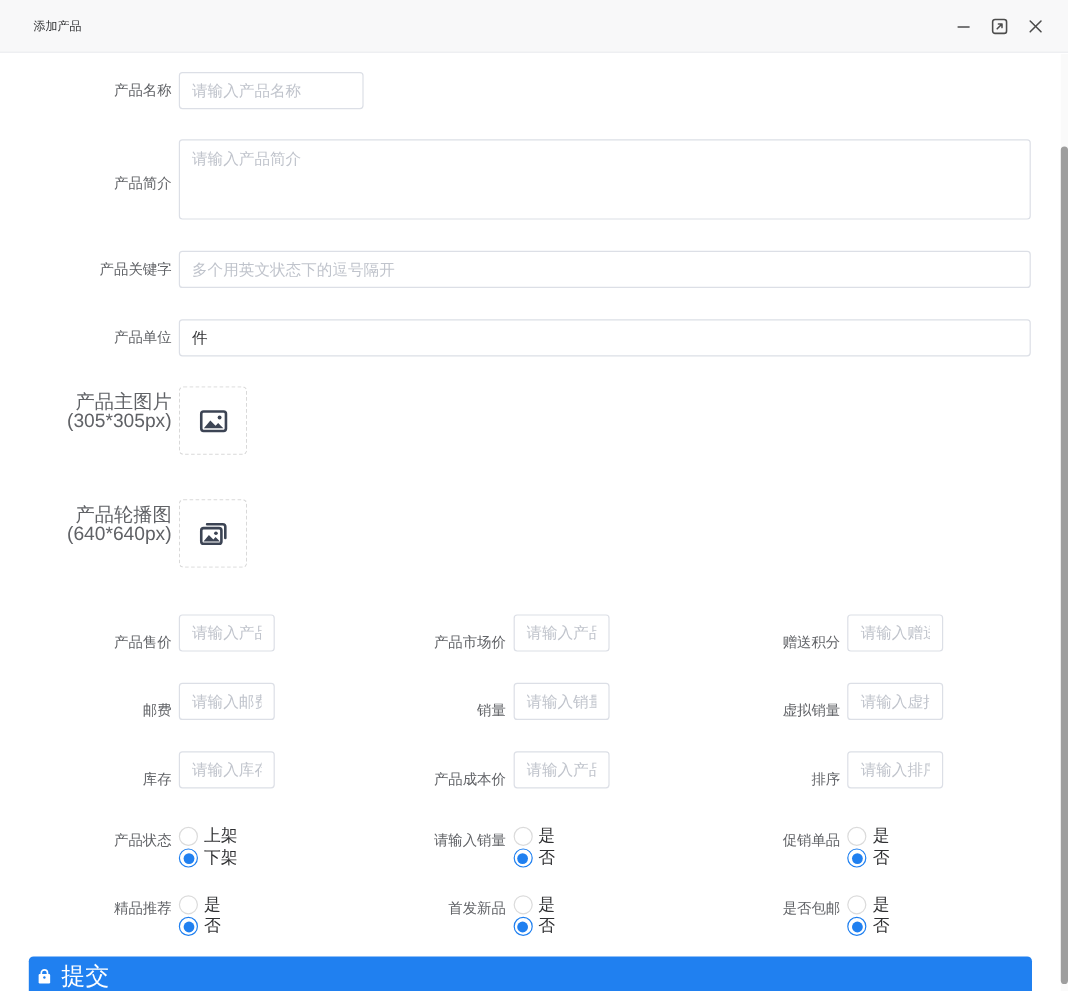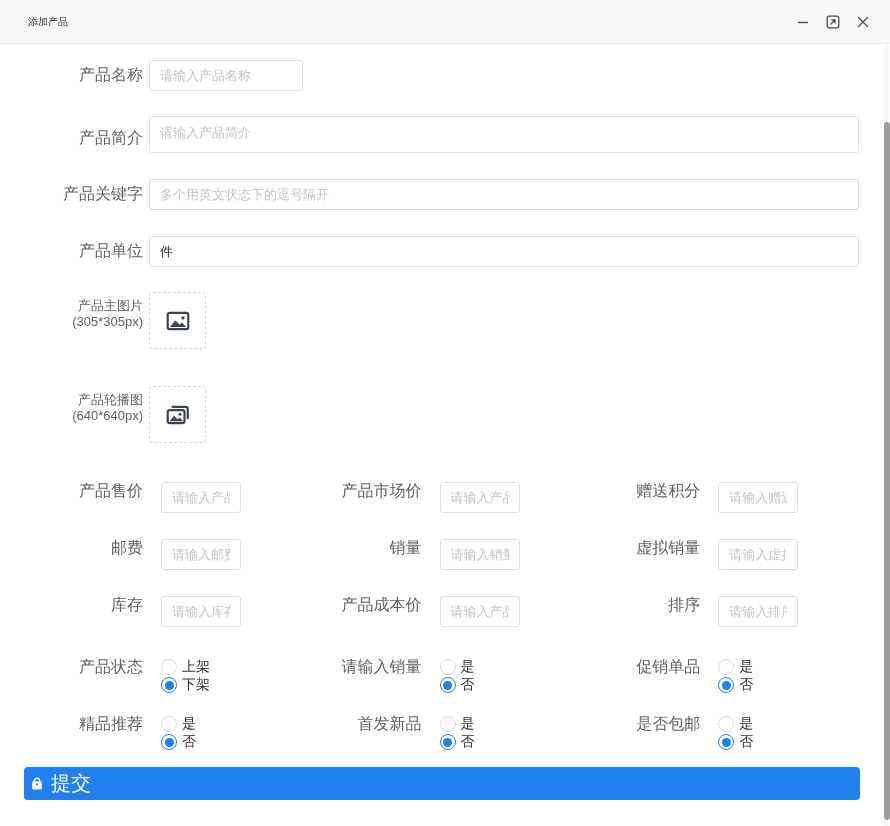--- a/index.html
+++ b/index.html
@@ -32,48 +32,48 @@
   
   main { padding: 16px 0 0 24px; width: 860px; }
 
   .frow { display: flex; align-items: center; }
   .frow.top { align-items: center; }
   .frow.top .flabel { margin-top: 8px; }
 
   .flabel {
     flex: 0 0 119px; width: 119px;
     text-align: right; margin-right: 6px;
-    font-size: 16px; color: #606266;
+    font-size: 12px; color: #606266;
     line-height: 1.15;
   }
-  .flabel.two { align-self: flex-start; margin-top: 6px; font-size: 13px; line-height: 16px; }
+  .flabel.two { align-self: flex-start; margin-top: 6px; font-size: 16px; line-height: 16px; }
 
   .inp {
     height: 31px;
     border: 1px solid #dcdfe6; border-radius: 3px;
     padding: 0 10px; font-size: 13px; color: #303133;
     outline: none; background: #fff;
     font-family: "Liberation Sans", sans-serif;
   }
   .inp::placeholder { color: #c0c4cc; }
   .w154 { width: 154px; }
   .full  { width: 710px; }
   .small { width: 80px; }
-  textarea.inp { height: 37px; padding: 7px 10px; resize: none; line-height: 1.45; }
+  textarea.inp { height: 67px; padding: 7px 10px; resize: none; line-height: 1.45; }
 
   .upload {
     width: 57px; height: 57px;
     border: 1px dashed #d9d9d9; border-radius: 4px;
     background: #fff;
     display: flex; align-items: center; justify-content: center;
     cursor: pointer;
   }
 
   .grid3 { display: grid; grid-template-columns: repeat(3, 278.6px); }
-  .fitem { display: flex; align-items: flex-start; gap: 12px; }
+  .fitem { display: flex; align-items: flex-end; }
 
   .radios { display: flex; align-items: center; height: 20px; flex-direction: column; }
   .radio {
     display: flex; align-items: center;
     margin-right: 12px; font-size: 14px; color: #303133;
     cursor: pointer;
   }
   .rdot {
     width: 16px; height: 16px; border-radius: 50%;
     border: 1px solid #dbdbdb; background: #fff;

